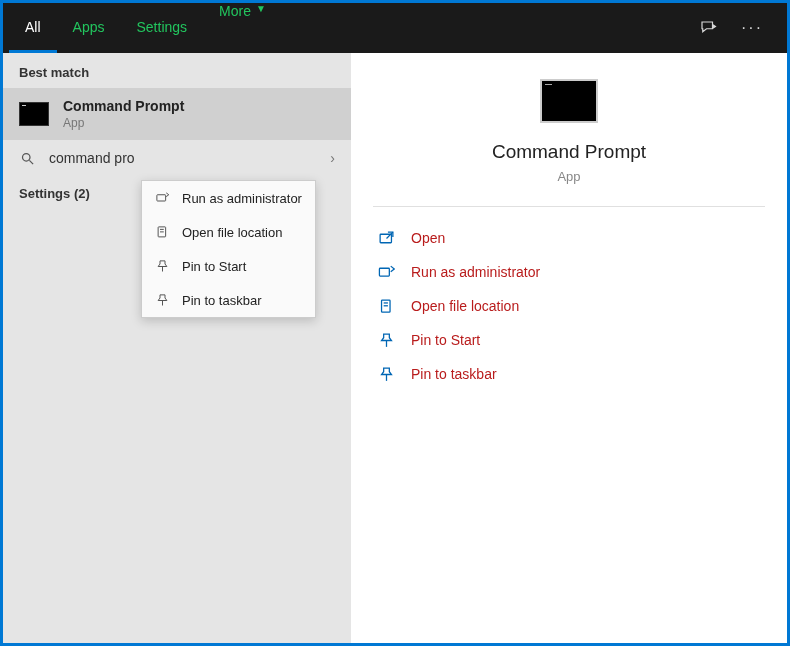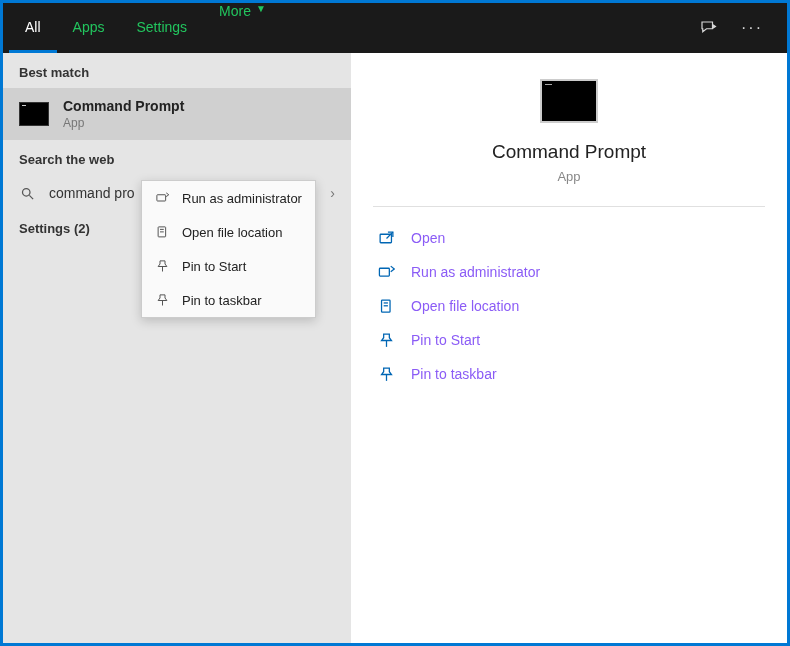--- a/index.html
+++ b/index.html
@@ -41,21 +41,21 @@
 .ctx-icon { width: 16px; height: 16px; display: flex; align-items: center; justify-content: center; color: #555; }
 
 
 .preview-head { display: flex; flex-direction: column; align-items: center; padding-bottom: 22px; border-bottom: 1px solid #e0e0e0; margin: 0 22px; }
 .cmd-icon-lg { width: 58px; height: 44px; background: #000; border: 2px solid #ccc; position: relative; margin-bottom: 18px; }
 .cmd-icon-lg::before { content: ""; position: absolute; top: 3px; left: 3px; width: 7px; height: 1px; background: #aaa; }
 .preview-title { font-size: 19px; color: #222; margin-bottom: 6px; }
 .preview-sub { font-size: 13px; color: #888; }
 
 .action-list { padding: 14px 26px; }
-.action-item { display: flex; align-items: center; gap: 16px; padding: 8px 0; font-size: 14px; color: #8b5cf6; cursor: pointer; }
+.action-item { display: flex; align-items: center; gap: 16px; padding: 8px 0; font-size: 14px; color: #b91c1c; cursor: pointer; }
 .action-item .act-icon { width: 18px; height: 18px; display: flex; align-items: center; justify-content: center; color: #0066b4; flex-shrink: 0; }
 
 svg { display: block; }
 </style>
 </head>
 <body>
 
 <div class="window">
 
   <div class="tabs-bar">
@@ -84,21 +84,20 @@
       <div class="section-header">Best match</div>
 
       <div class="best-match-item">
         <div class="cmd-icon-sm"></div>
         <div class="best-match-text">
           <div class="title">Command Prompt</div>
           <div class="sub">App</div>
         </div>
       </div>
 
-      <div class="section-header">Search the web</div>
 
       <div class="web-item">
         <span class="search-glyph">
           <svg width="15" height="15" viewBox="0 0 24 24" fill="none" stroke="#555" stroke-width="2">
               <circle cx="10" cy="10" r="6"></circle>
               <line x1="15" y1="15" x2="21" y2="21"></line>
             </svg>
         </span>
         <span class="web-text">command pro</span>
         <span class="web-arrow">›</span>

